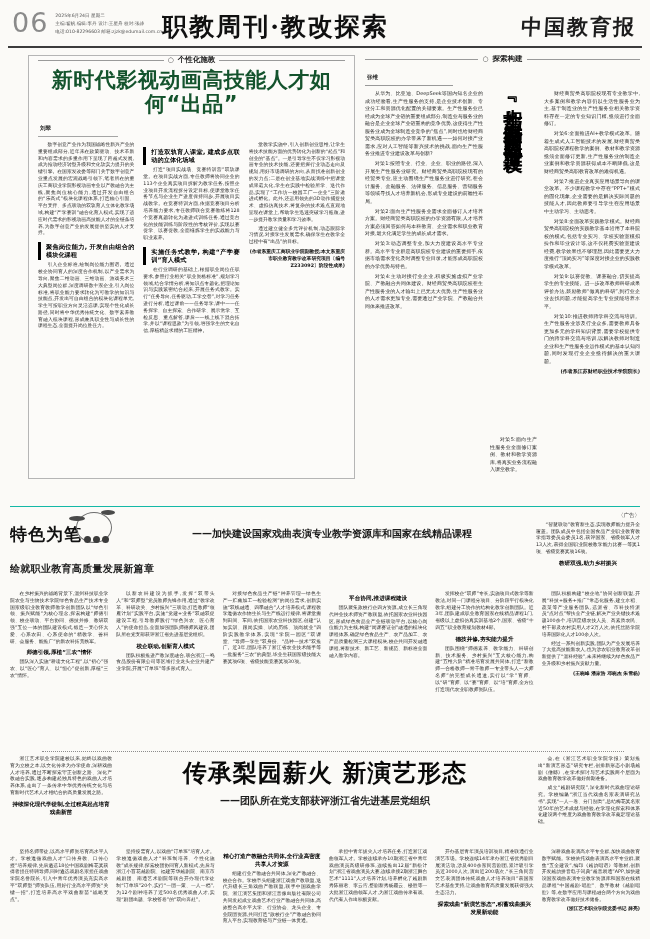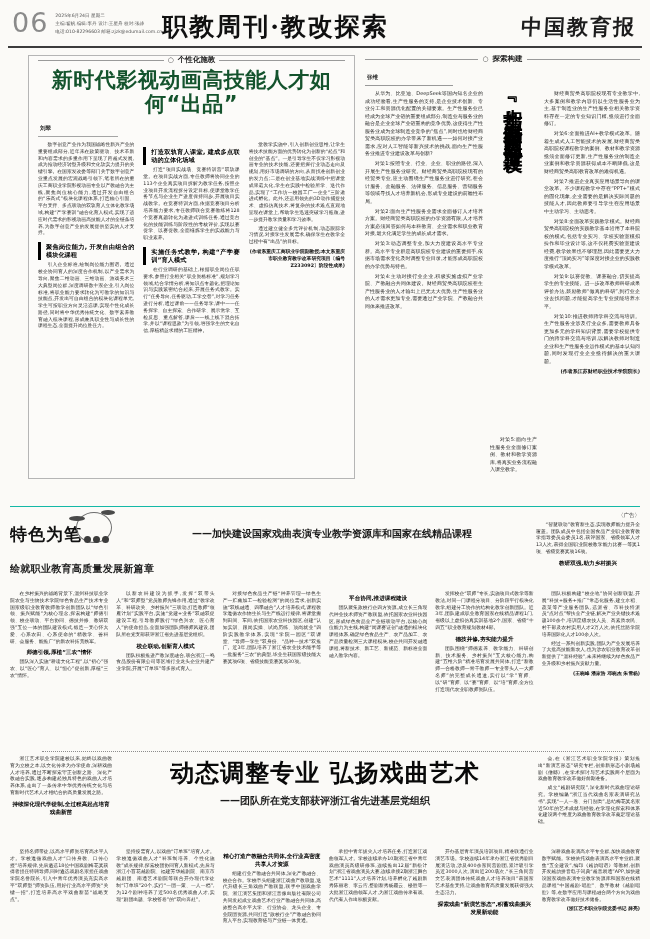--- a/index.html
+++ b/index.html
@@ -222,21 +222,21 @@
 
   <div class="dotted-sep"></div>
 
   <section class="opera">
     <div class="o-row-a">
       <div class="o-side">
           <p class="p">浙江艺术职业学院建校以来,始终以戏曲教育为立校之本,以文化传承为办学使命,深耕戏曲人才培养,通过不断探索守正创新之路、深化产教融合实践,逐步构建起独具特色的戏曲人才培养体系,走出了一条传承中华优秀传统文化与培育新时代艺术人才相结合的高质量发展之路。</p>
           <p class="sub-center">持续深化现代学徒制,全过程高起点培育戏曲新苗</p>
         </div>
       <div class="o-head">
-        <h2>动态调整专业 弘扬戏曲艺术</h2>
+        <h2>传承梨园薪火 新演艺形态</h2>
         <div class="o-sub">——团队所在党支部获评浙江省先进基层党组织</div>
       </div>
       <div class="o-side">
           <p class="p">会,在《浙江艺术职业学院学报》策划推出“新演艺形态”研究专栏,创排新形态小剧场越剧《僧繇》,在学术探讨与艺术实践两个层面为戏曲教育教学改革做好前期准备。</p>
           <p class="p">成立“越剧研究院”,深化新时代戏曲理论研究。学校编纂“浙江当代戏曲名家表演研究丛书”,实现“一人一卷、分门别类”,总结梅花奖名家近50年的艺术成就与经验,在学理化探索和体系化建设两个维度为戏曲教育教学改革奠定理论基础。</p>
         </div>
     </div>
     <div class="o-cols">
       <div class="tcol">
           <p class="p">坚持名师带徒,以高水平师资培育高水平人才。学校遵循戏曲人才“口传身教、口传心授”培养规律,先后遴选18位中国戏剧梅花奖获得者担任特聘导师,同时遴选戏剧名家担任戏曲学院名誉院长,引入中青年优秀演员充实高水平“双师型”师资队伍,用好行业高水平师资“关键一招”,打造培养高水平戏曲新苗“战略支点”。</p>

